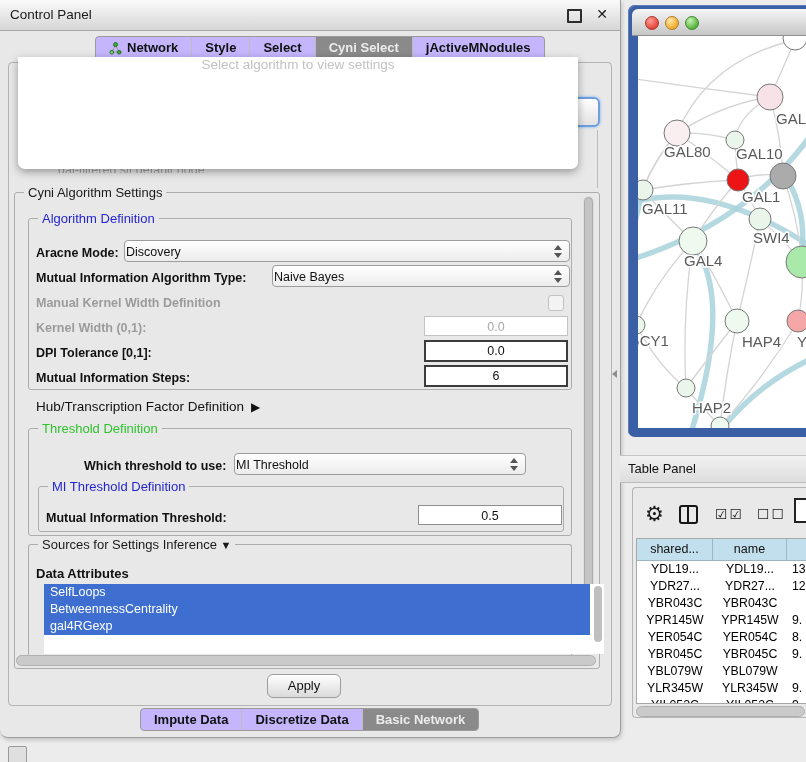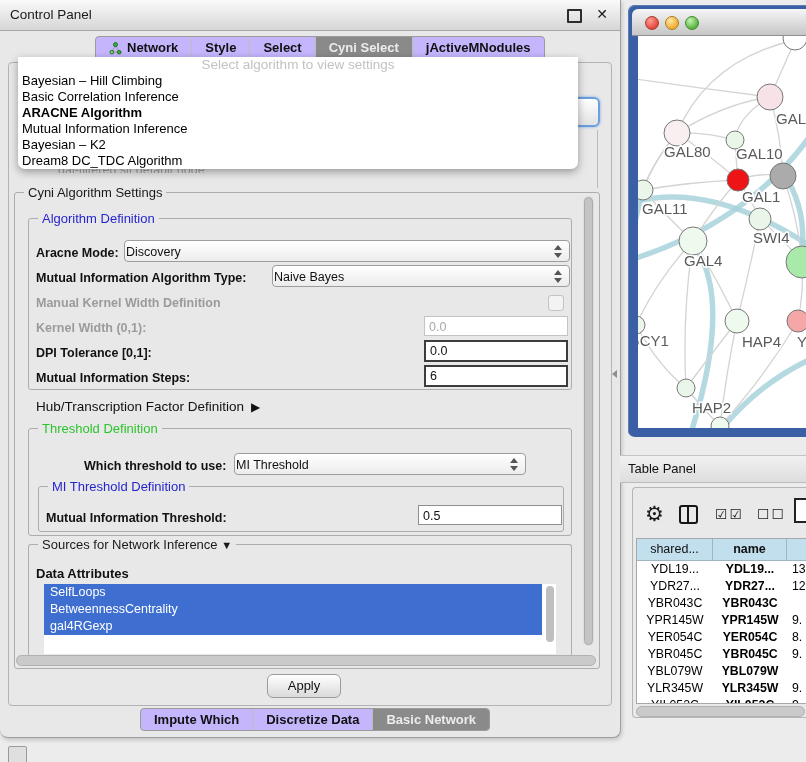--- a/index.html
+++ b/index.html
@@ -32,31 +32,31 @@
   .gb-legend{position:absolute;top:-8px;left:9px;background:#e8e8e8;padding:0 4px;font-size:13px;color:#1a1a1a;white-space:nowrap;}
   .lg-blue{color:#2525cf;} .lg-green{color:#2ec42e;}
   .flabel{position:absolute;font-size:12.5px;font-weight:bold;color:#111;white-space:nowrap;}
   .flabel.dis{color:#9b9b9b;}
   .combo{position:absolute;height:22px;background:linear-gradient(#ffffff,#ececec);border:1px solid #9d9d9d;
          border-radius:4px;font-size:12.5px;line-height:22px;padding-left:1px;color:#111;box-sizing:border-box;}
   .spin{position:absolute;right:7px;top:4px;width:8px;}
   .spin i{display:block;width:0;height:0;border-left:4px solid transparent;border-right:4px solid transparent;}
   .spin .up{border-bottom:5px solid #555;margin-bottom:3px;} .spin .dn{border-top:5px solid #555;}
   .tf{position:absolute;height:20px;background:#fff;border:1px solid #b9b9b9;font-size:12.5px;
-      text-align:left;line-height:20px;padding:0 4px;color:#111;box-sizing:border-box;}
+      text-align:center;line-height:20px;padding:0 4px;color:#111;box-sizing:border-box;}
   .tf.strong{border:2px solid #3c3c3c;height:22px;line-height:19px;}
   .tf.dis{color:#a9a9a9;border-color:#c4c4c4;}
   .chk{position:absolute;width:14px;height:14px;border:1px solid #c2c2c2;border-radius:3px;background:#f3f3f3;}
   .tri-r{display:inline-block;margin-left:7px;color:#111;font-size:12px;}
   .vscroll{position:absolute;width:11px;background:#dedede;border-radius:6px;}
   .vscroll .th{position:absolute;left:1px;right:1px;top:1px;bottom:1px;background:#c4c4c4;border:1px solid #ababab;border-radius:6px;}
   .hscroll{position:absolute;height:11px;}
   .hscroll .th{position:absolute;left:0;right:0;top:0;bottom:0;background:#cacaca;border:1px solid #b0b0b0;border-radius:6px;}
   
-  .attr-list{position:absolute;left:44px;top:584px;width:512px;height:70px;background:#fff;overflow:hidden;}
+  .attr-list{position:absolute;left:44px;top:584px;width:560px;height:70px;background:#fff;overflow:hidden;}
   .attr-item{height:17px;line-height:17px;background:#3e6fd0;color:#fff;font-size:12.5px;padding-left:6px;margin-right:14px;}
   .attr-scroll{position:absolute;right:2px;top:2px;width:8px;height:56px;background:#bfbfbf;border-radius:4px;}
   .apply{position:absolute;left:267px;top:674px;width:72px;height:22px;border:1px solid #9c9c9c;border-radius:6px;
          background:linear-gradient(#ffffff,#dadada);font-size:13px;text-align:center;line-height:22px;color:#111;}
   
   .popup{position:absolute;left:18px;top:57px;width:560px;height:112px;background:#fff;z-index:10;
          border-radius:0 0 7px 7px;box-shadow:0 3px 9px rgba(0,0,0,.35);}
   .dd-placeholder{height:16px;line-height:15px;text-align:center;color:#c2c2c2;font-size:13.5px;}
   .dd-item{height:16px;line-height:16px;font-size:13px;color:#000;padding-left:4px;white-space:nowrap;}
   .dd-item.bold{font-weight:bold;}
@@ -86,21 +86,21 @@
   .gear{position:absolute;left:12px;top:14px;font-size:21px;color:#1a1a1a;}
   .colico{position:absolute;left:46px;top:17px;width:15px;height:15px;border:2px solid #161616;border-radius:3px;}
   .colico i{position:absolute;left:6px;top:0;bottom:0;width:2px;background:#161616;display:block;}
   .cbx{position:absolute;top:18px;font-size:14px;letter-spacing:2px;color:#222;}
   .docico{position:absolute;left:161px;top:10px;width:16px;height:21px;background:#fff;border:2px solid #222;}
   .tbl{position:absolute;left:3px;top:50px;right:0;height:164px;background:#fff;border:1px solid #a8a8a8;border-right:none;overflow:hidden;}
   .thead{display:flex;height:21px;background:#c2dfee;border-bottom:1px solid #9db6c2;font-size:12.5px;color:#111;}
   .thead .c{line-height:21px;text-align:center;border-right:1px solid #9db6c2;box-sizing:border-box;}
   .trow{display:flex;height:17px;font-size:12.3px;color:#000;}
   .trow .c{line-height:17px;text-align:center;box-sizing:border-box;white-space:nowrap;overflow:hidden;}
-  .c.c1{width:76px;} .c.c2{width:74px;font-weight:bold;} .c.c3{flex:1;text-align:left;padding-left:5px;}
+  .c.c1{width:76px;} .c.c2{width:74px;} .c.c3{flex:1;text-align:left;padding-left:5px;}
   .tp .hscroll{left:3px;right:2px;top:218px;}
 </style>
 </head>
 <body>
 
 <div class="cp">
   <div class="cp-titlebar">
     <span class="cp-title">Control Panel</span>
     <div class="float-btn"></div>
     <div class="close-btn">✕</div>
@@ -131,28 +131,20 @@
   </div>
 
   <div class="frame"></div>
 
   <div class="ghost-combo"></div>
   <div class="ghost-line"></div>
   <div class="ghost-text"><span>gal-filtered sif default node</span></div>
 
   <div class="popup">
     <div class="dd-placeholder">Select algorithm to view settings</div>
-    <div>
-        <div class="dd-item">Bayesian – Hill Climbing</div>
-        <div class="dd-item">Basic Correlation Inference</div>
-        <div class="dd-item bold">ARACNE Algorithm</div>
-        <div class="dd-item">Mutual Information Inference</div>
-        <div class="dd-item">Bayesian – K2</div>
-        <div class="dd-item">Dream8 DC_TDC Algorithm</div>
-      </div>
   </div>
 
   <div class="gb" style="left:14px;top:192px;width:584px;height:475px;">
     <span class="gb-legend">Cyni Algorithm Settings</span>
   </div>
   <div class="vscroll" style="right:26px;top:196px;height:450px;">
       <div class="th"></div>
     </div>
 
   <div class="gb" style="left:28px;top:218px;width:542px;height:170px;">
@@ -199,42 +191,42 @@
       </span>
   </div>
   <div class="gb" style="left:38px;top:486px;width:524px;height:44px;">
     <span class="gb-legend lg-blue">MI Threshold Definition</span>
   </div>
   <span class="flabel" style="left:46px;top:511px;">Mutual Information Threshold:</span>
   <div class="tf" style="left:418px;top:505px;width:144px;border-color:#8f8f8f;">0.5</div>
 
   <div class="gb" style="left:28px;top:544px;width:542px;height:112px;border-bottom:none;">
     <span class="gb-legend">
-      <span>Sources for Network Inference</span>
+      <span>Sources for Settings Inference</span>
       <span style="font-size:11px;"> ▼</span>
     </span>
   </div>
   <span class="flabel" style="left:36px;top:566px;font-size:13px;">Data Attributes</span>
   <div class="attr-list">
     <div>
         <div class="attr-item" style="background: rgb(62, 111, 208);">SelfLoops</div>
         <div class="attr-item" style="background: rgb(62, 111, 208);">BetweennessCentrality</div>
         <div class="attr-item" style="background: rgb(62, 111, 208);">gal4RGexp</div>
       </div>
     <div class="attr-scroll"></div>
   </div>
   <div class="hscroll" style="left:16px;top:655px;width:580px;">
       <div class="th"></div>
     </div>
 
   <div class="apply">Apply</div>
 
   <div class="seg seg-bot">
     <div class="seg-item">
-        <span>Impute Which</span>
+        <span>Impute Data</span>
       </div>
     <div class="seg-item">
         <span>Discretize Data</span>
       </div>
     <div class="seg-item sel">
         <span>Basic Network</span>
       </div>
   </div>
 </div>
 

